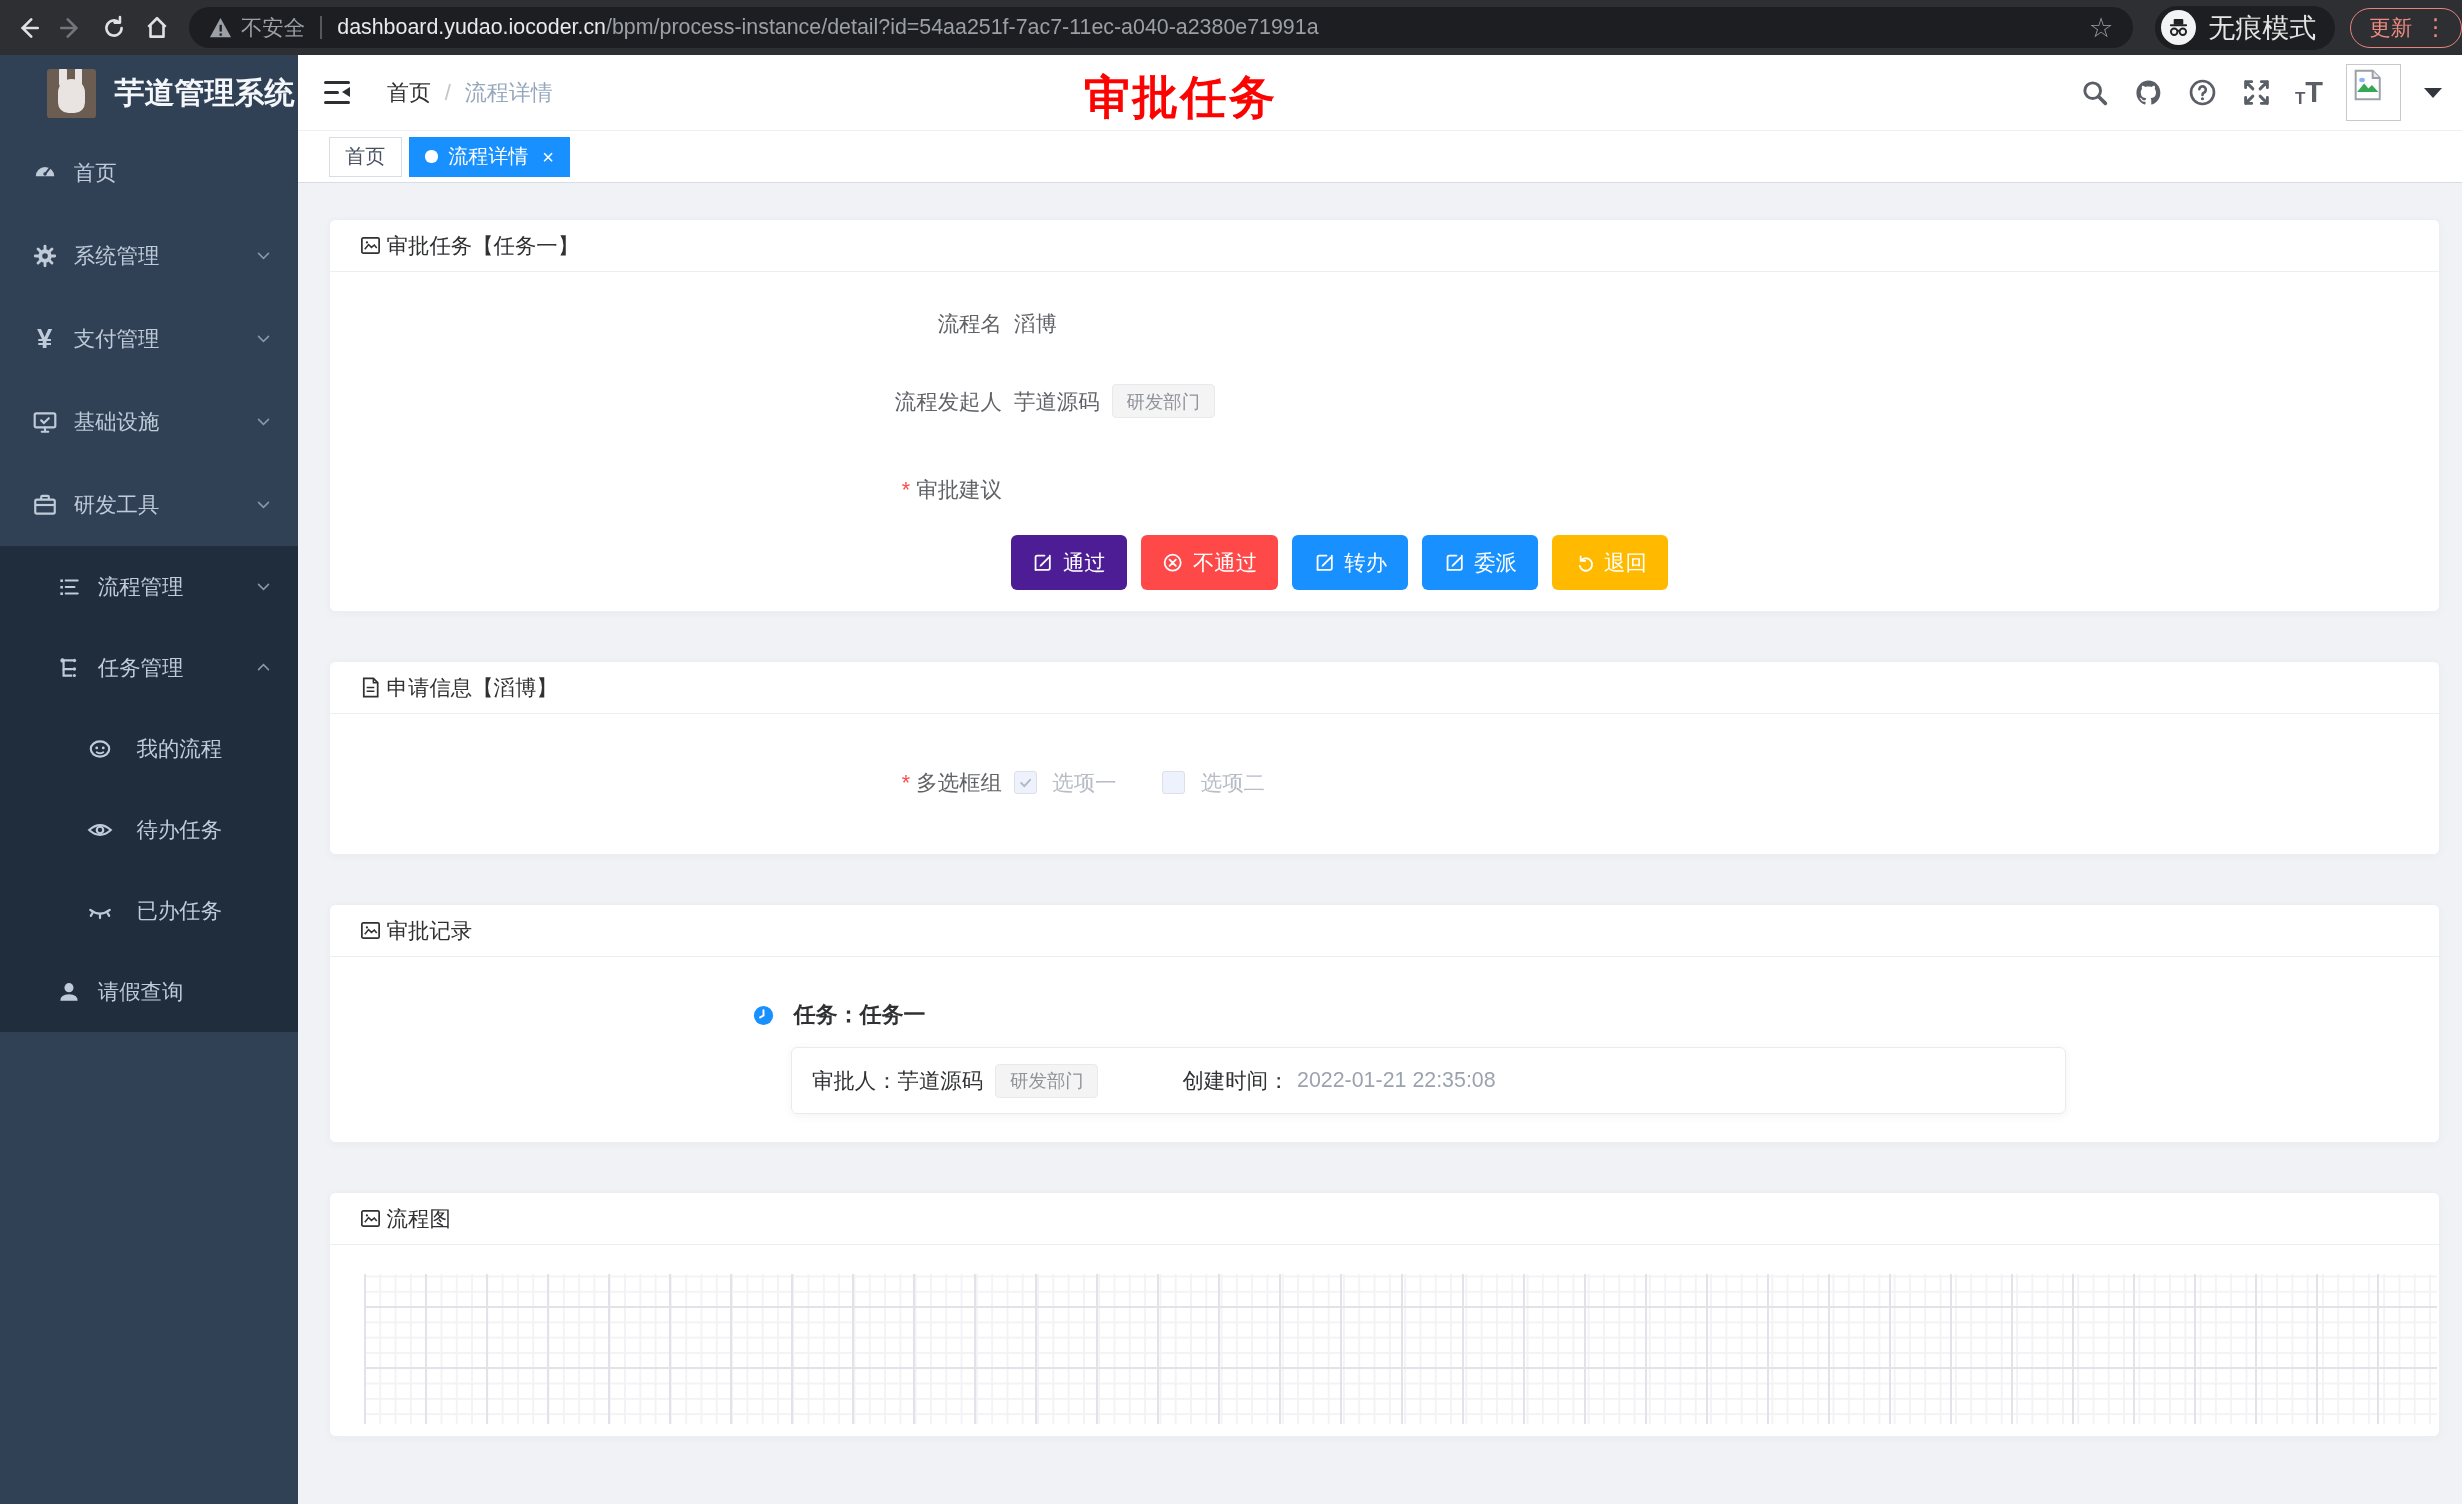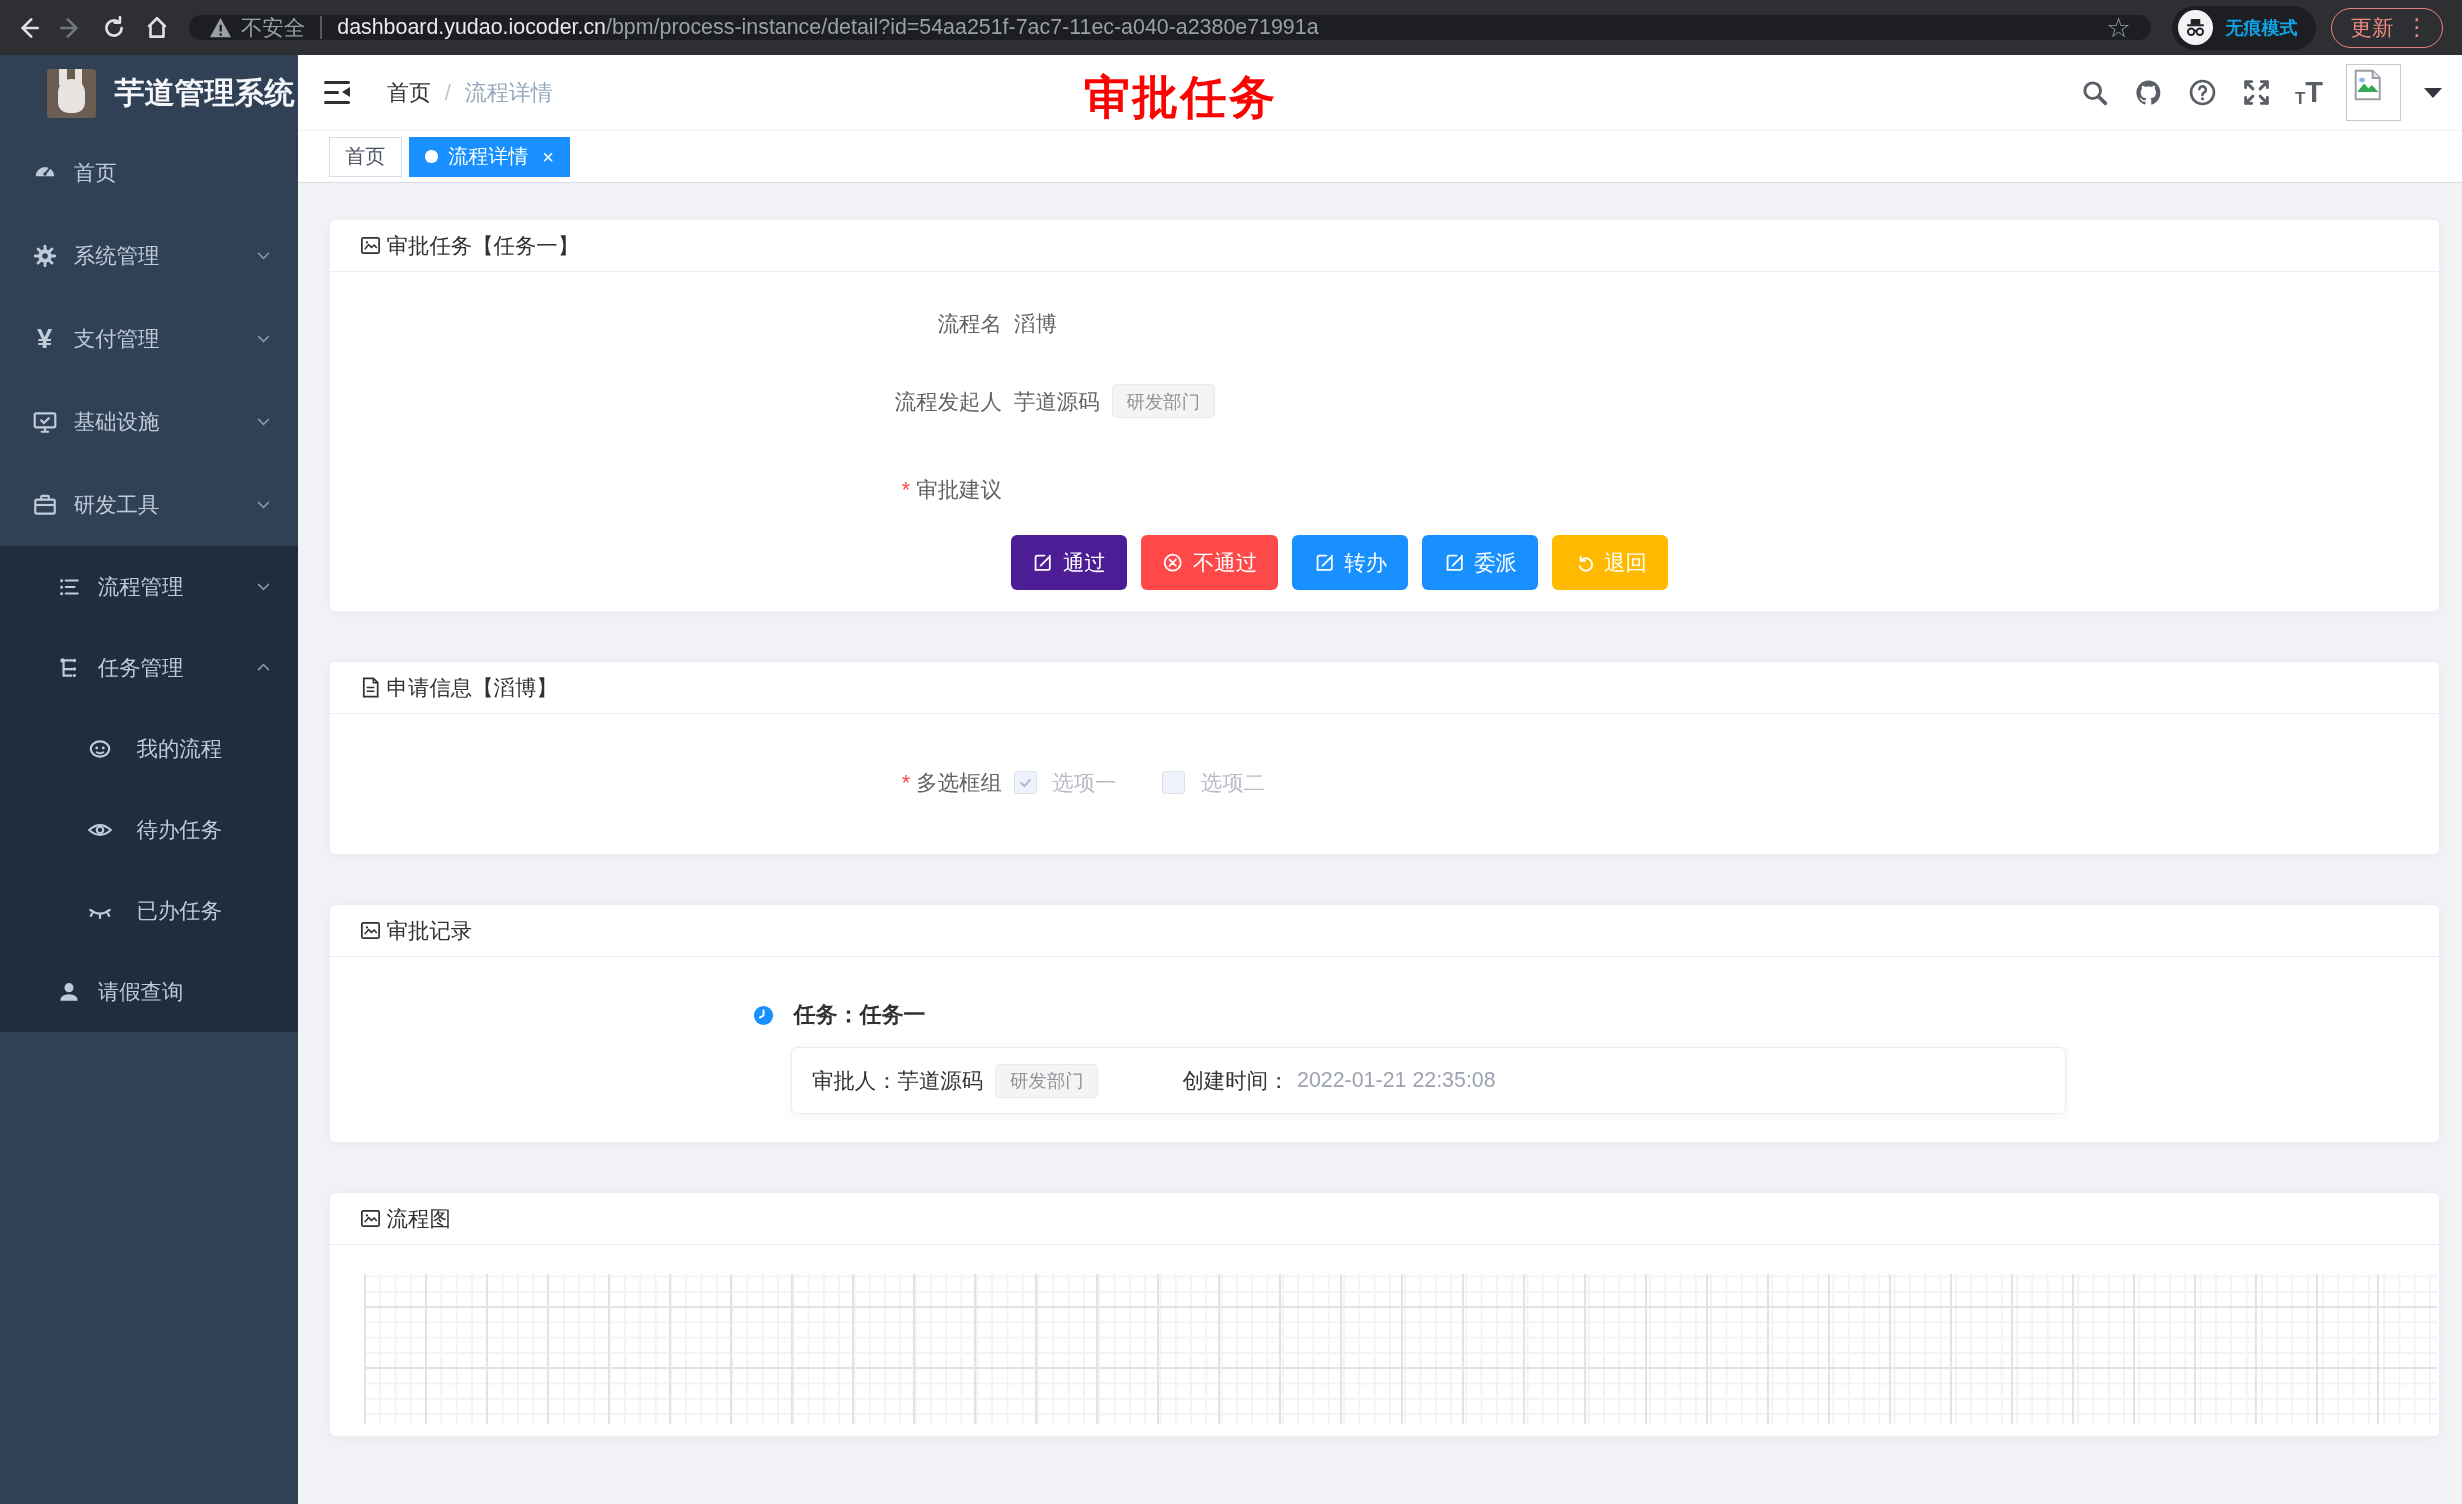--- a/index.html
+++ b/index.html
@@ -6,34 +6,34 @@
   html,body { width:2462px; height:1505px; overflow:hidden; background:#f0f2f5;
     font-family:"Liberation Sans","DejaVu Sans",sans-serif; }
   #screen { position:relative; width:2462px; height:1505px; overflow:hidden; }
 
   
   .chrome { position:absolute; left:0; top:0; width:2462px; height:55px; background:#2e2f33;
     display:flex; align-items:center; }
   .chrome-btn { width:43px; height:43px; display:flex; align-items:center; justify-content:center; flex:0 0 auto; }
   .chrome-btn svg { width:26px; height:26px; }
   .chrome-btn.back { margin-left:6.1px; }
-  .url-pill { margin-left:10.7px; width:1962px; height:25px; border-radius:20.6px; background:#1d1e21;
+  .url-pill { margin-left:10.7px; width:1962px; height:41px; border-radius:20.6px; background:#1d1e21;
     display:flex; align-items:center; padding:0 20px; }
   .warn-tri { width:23px; height:21.4px; flex:0 0 auto; }
   .url-sec { color:#9aa0a6; font-size:21.4px; margin-left:9.2px; }
   .url-div { width:1.5px; height:23px; background:#55585c; margin:0 15.3px; }
   .url-domain { color:#e8eaed; font-size:21.4px; }
   .url-path { color:#9aa0a6; font-size:21.4px; }
   .url-star { margin-left:auto; color:#9aa0a6; font-size:27.5px; line-height:1; }
   .incog-pill { margin-left:21.4px; height:44px; border-radius:22px; background:#1d1e21;
     display:flex; align-items:center; padding:0 18.4px 0 6.1px; flex:0 0 auto; }
   .incog-circle { width:35px; height:35px; border-radius:50%; background:#f1f3f4;
     display:flex; align-items:center; justify-content:center; }
   .incog-circle svg { width:23px; height:23px; }
-  .incog-label { color:#0ea5e9; font-size:18px; margin-left:12.2px;font-weight:bold; }
+  .incog-label { color:#e5e5e5; font-size:27px; margin-left:12.2px; }
   .update-pill { margin-left:15.3px; height:40px; border-radius:20.6px; border:1.5px solid #e8837b;
     display:flex; align-items:center; padding:0 13.8px 0 18.4px; flex:0 0 auto; color:#ee8a80; }
   .update-label { font-size:21.4px; color:#ee8a80; }
   .update-dots { font-size:23px; margin-left:12.2px; color:#ee8a80; letter-spacing:0; }
 
   
   .sidebar { position:absolute; left:0; top:55px; width:298px; height:1450px; background:#304156; }
   .logo-row { height:76px; display:flex; align-items:center; padding-left:47px; }
   .logo-img { width:49px; height:49px; border-radius:3.1px; overflow:hidden; background:#6b5d52; position:relative; flex:0 0 auto;}
   .logo-img .bunny-body{ position:absolute; left:10.7px; top:10.7px; width:27.5px; height:34px; background:#e9e4e2; border-radius:13.8px 13.8px 10.7px 10.7px;}

